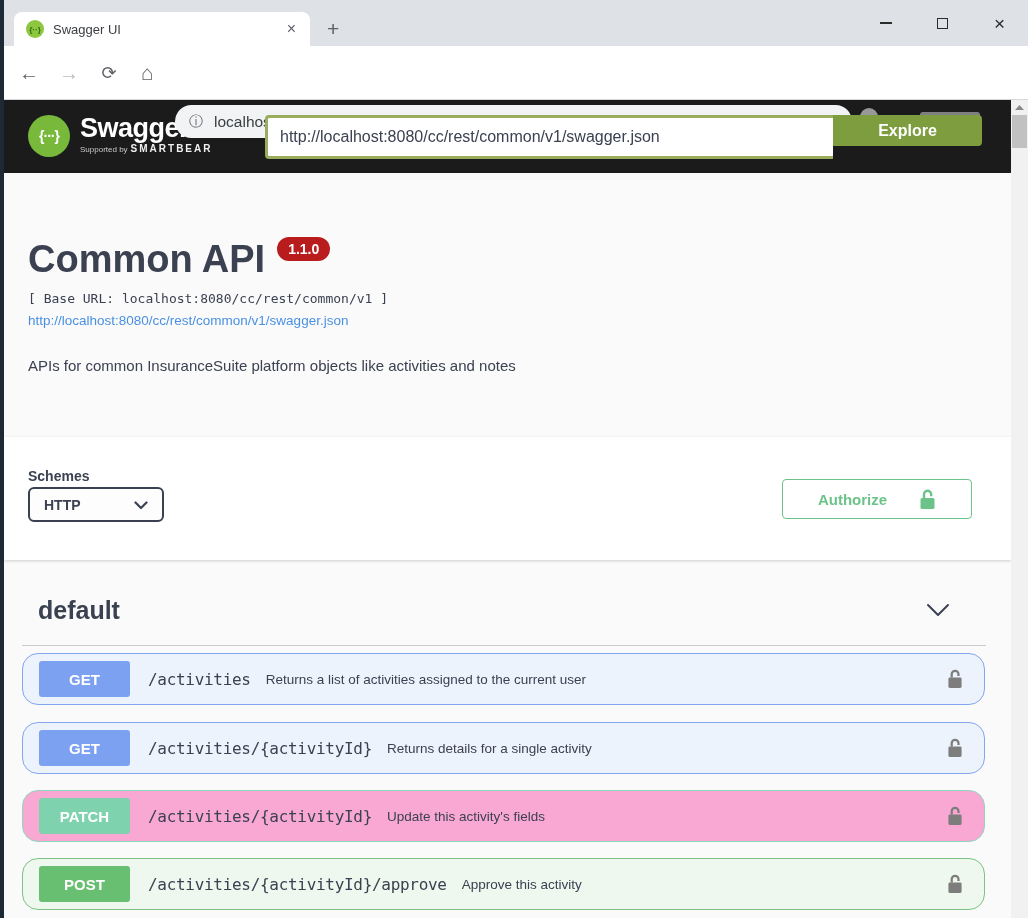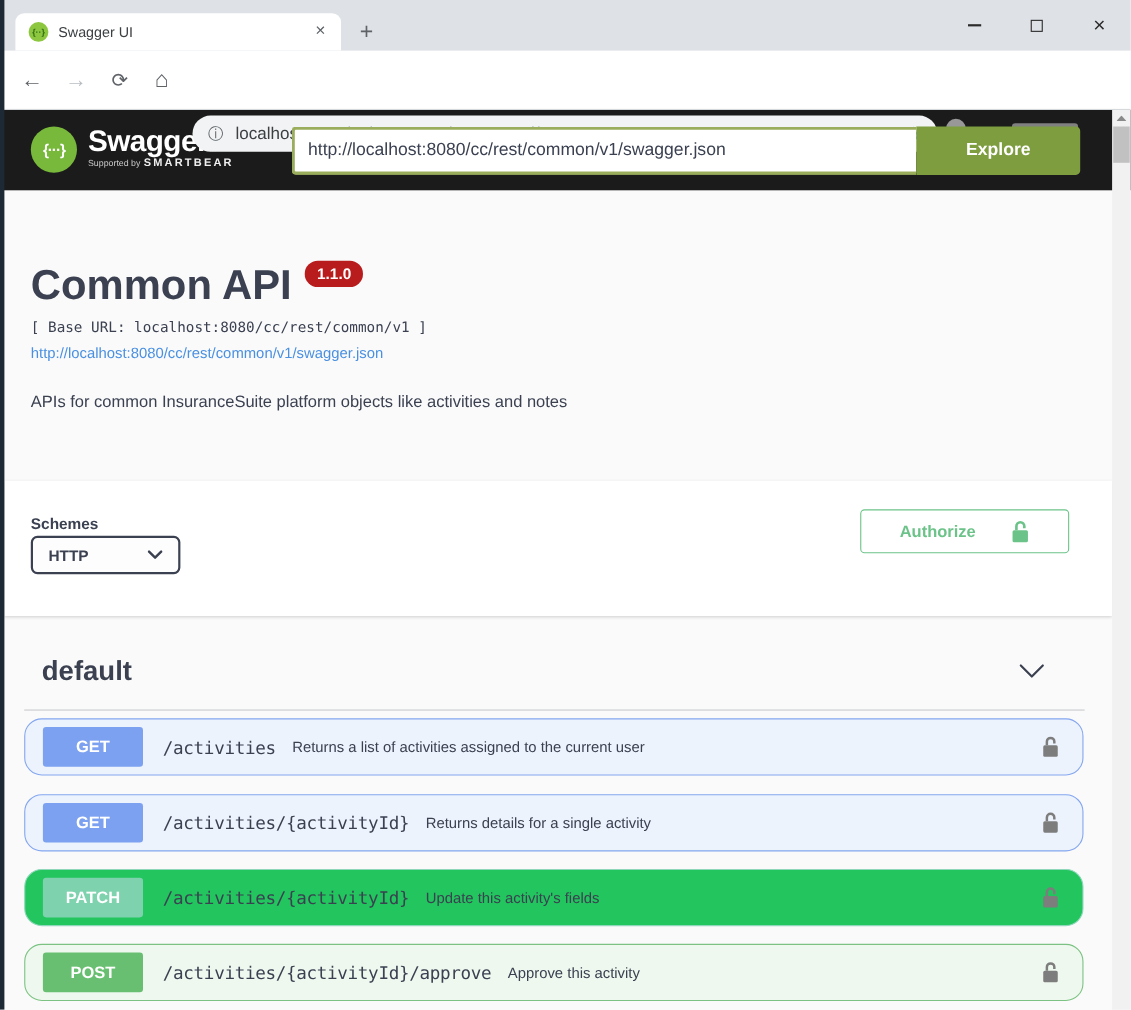--- a/index.html
+++ b/index.html
@@ -54,54 +54,54 @@
                     letter-spacing:-1px; margin-top:1px; }
   .sw-wordmark { margin-left:10px; display:flex; flex-direction:column; }
   .sw-brand { color:#fff; font-size:27px; font-weight:bold; line-height:1.05; letter-spacing:-0.5px; }
   .sw-tm { font-size:8px; vertical-align:bottom; color:#bbb; font-weight:normal; }
   .sw-supported { margin-top:1px; color:#c9c9c9; font-size:8px; }
   .sw-smartbear { color:#efefef; font-size:10px; font-weight:bold; letter-spacing:2px; margin-left:3px; }
   .dl-wrapper { position:absolute; left:265px; top:115px; display:flex; z-index:9; }
   .dl-input { width:568px; height:44px; border:3px solid #9aad5c; border-right:none; border-radius:4px 0 0 4px;
               background:#fff; color:#3b4151; font-size:16px; padding:0 12px; outline:none;
               font-family:"Liberation Sans", sans-serif; }
-  .explore-btn { width:149px; height:44px; background:#7d9d3e; border:none; border-radius:0 4px 4px 0;
+  .explore-btn { width:149px; height:31px; background:#7d9d3e; border:none; border-radius:0 4px 4px 0;
                  color:#fff; font-size:16px; font-weight:bold; cursor:pointer;
                  font-family:"Liberation Sans", sans-serif; }
 
   
   .api-title { position:absolute; left:28px; top:237px; font-size:38px; font-weight:bold; color:#3b4151; }
   .version-badge { display:inline-block; vertical-align:18px; margin-left:12px; background:#b91c1c; color:#fff;
                    font-size:14px; font-weight:bold; padding:4px 11px; border-radius:14px; }
   .base-url { position:absolute; left:28px; top:291px; font-size:13px; color:#3b4151; }
   .spec-link { position:absolute; left:28px; top:313px; font-size:13.5px; color:#4a90e2; text-decoration:none; }
   .api-desc { position:absolute; left:28px; top:357px; font-size:15px; color:#3b4151; }
 
   
   .scheme-container { position:absolute; left:4px; top:437px; width:1007px; height:123px; background:#fff;
                       box-shadow:0 1px 3px rgba(0,0,0,0.18); }
   .schemes-label { position:absolute; left:24px; top:31px; font-size:14px; font-weight:bold; color:#3b4151; }
   .scheme-select { position:absolute; left:24px; top:50px; width:136px; height:35px; background:#fdfdfd;
                    border:2px solid #3b4151; border-radius:6px; display:flex; align-items:center;
                    justify-content:space-between; padding:0 14px; cursor:pointer; }
   .scheme-value { font-size:14px; font-weight:bold; color:#3b4151; }
-  .authorize-btn { position:absolute; left:778px; top:26px; width:190px; height:40px; background:transparent;
+  .authorize-btn { position:absolute; left:778px; top:42px; width:190px; height:40px; background:transparent;
                    border:1px solid #6cc389; border-radius:4px; color:#6cc389; font-size:15px; font-weight:bold;
                    display:flex; align-items:center; justify-content:center; gap:32px; cursor:pointer;
                    font-family:"Liberation Sans", sans-serif; }
 
   
   .tag-header { position:absolute; left:38px; top:596px; font-size:25px; font-weight:bold; color:#3b4151; cursor:pointer; }
   .tag-chevron { position:absolute; left:926px; top:603px; cursor:pointer; }
   .tag-divider { position:absolute; left:22px; top:645px; width:964px; height:1px; background:rgba(59,65,81,0.25); }
 
   .oprow { position:absolute; left:22px; width:963px; height:52px; border-radius:16px;
            display:flex; align-items:center; cursor:pointer; }
   .oprow.get   { background:#edf3fc; border:1px solid #83a6f0; }
-  .oprow.patch { background:#22c55e; border:1px solid #8ed7ba; }
+  .oprow.patch { background:#f9a8d4; border:1px solid #8ed7ba; }
   .oprow.post  { background:#eef8ef; border:1px solid #7cc383; }
   .row-1 { top:653px; } .row-2 { top:722px; } .row-3 { top:790px; } .row-4 { top:858px; }
   .method-badge { width:91px; height:36px; margin-left:16px; border-radius:3px; color:#fff;
                   font-size:15px; font-weight:bold; display:flex; align-items:center; justify-content:center; flex:none; }
   .get  .method-badge { background:#7ca1f0; }
   .patch .method-badge { background:#7ed3ae; }
   .post .method-badge { background:#68bf71; }
   .op-path { margin-left:18px; font-size:16px; font-weight:normal; color:#3b4151; letter-spacing:-0.3px; }
   .op-summary { margin-left:15px; font-size:13.5px; color:#3b4151; }
   .op-lock { margin-left:auto; margin-right:21px; color:#7d7d7d; display:flex; }

